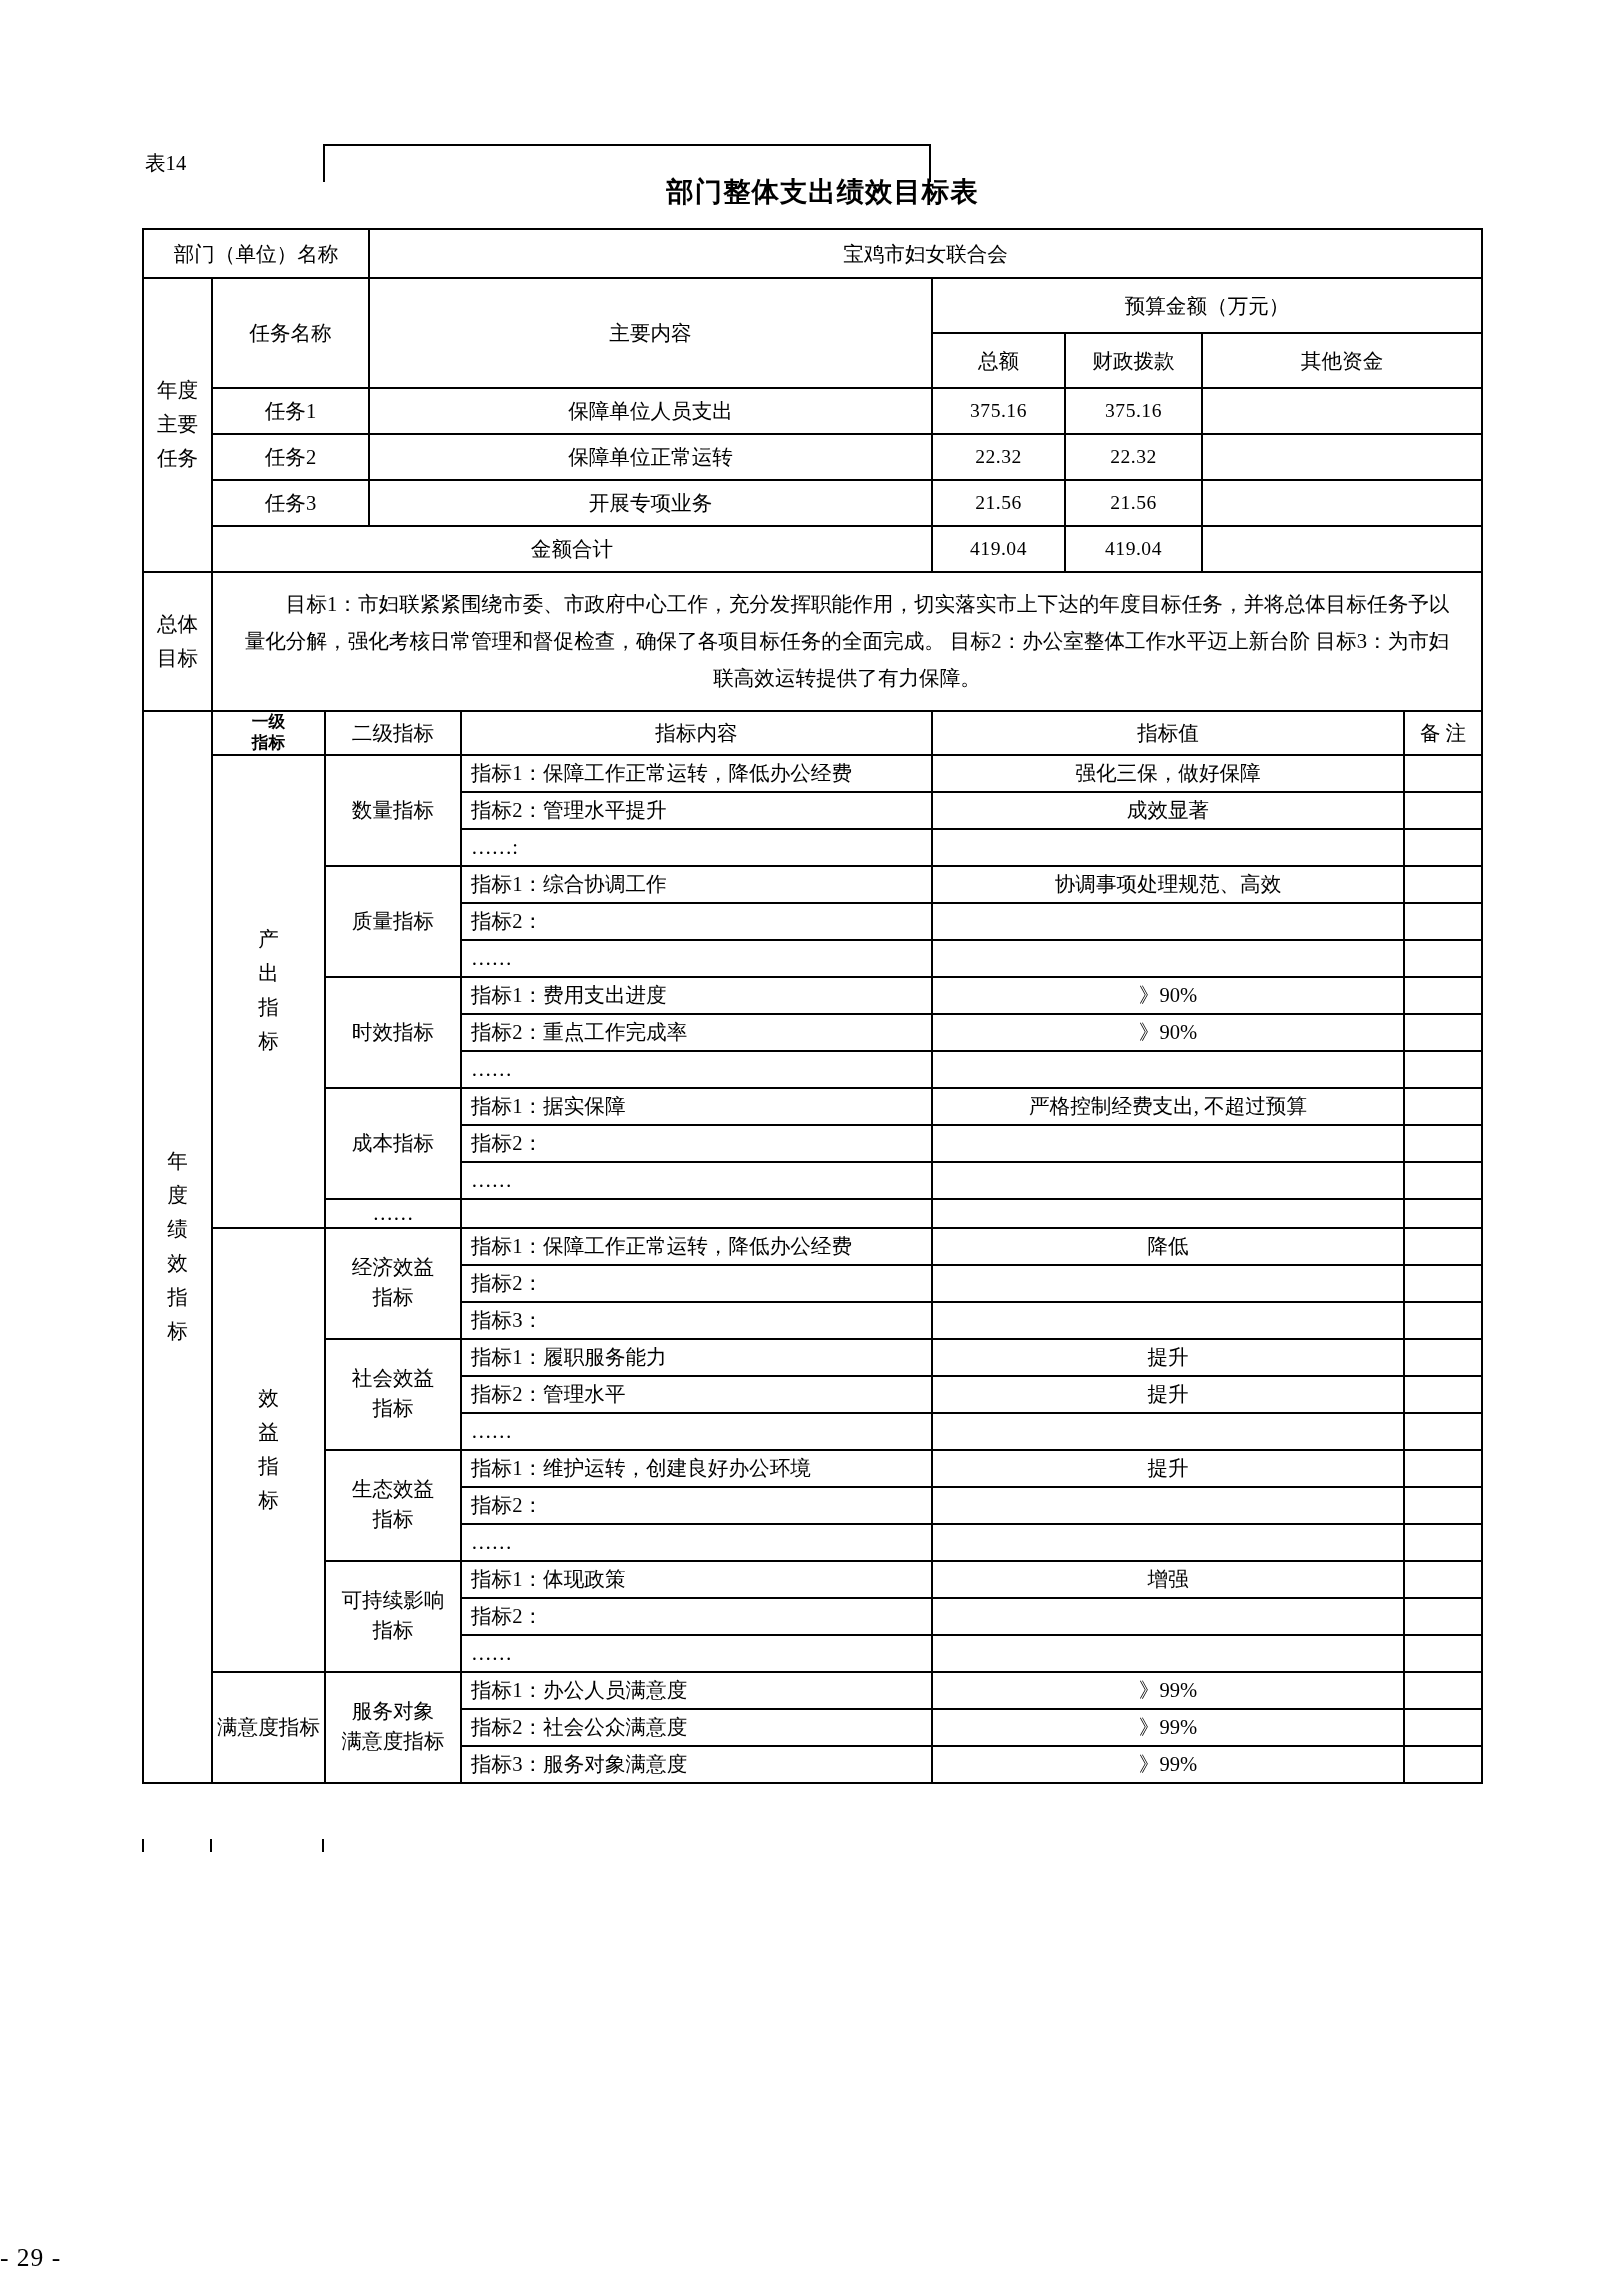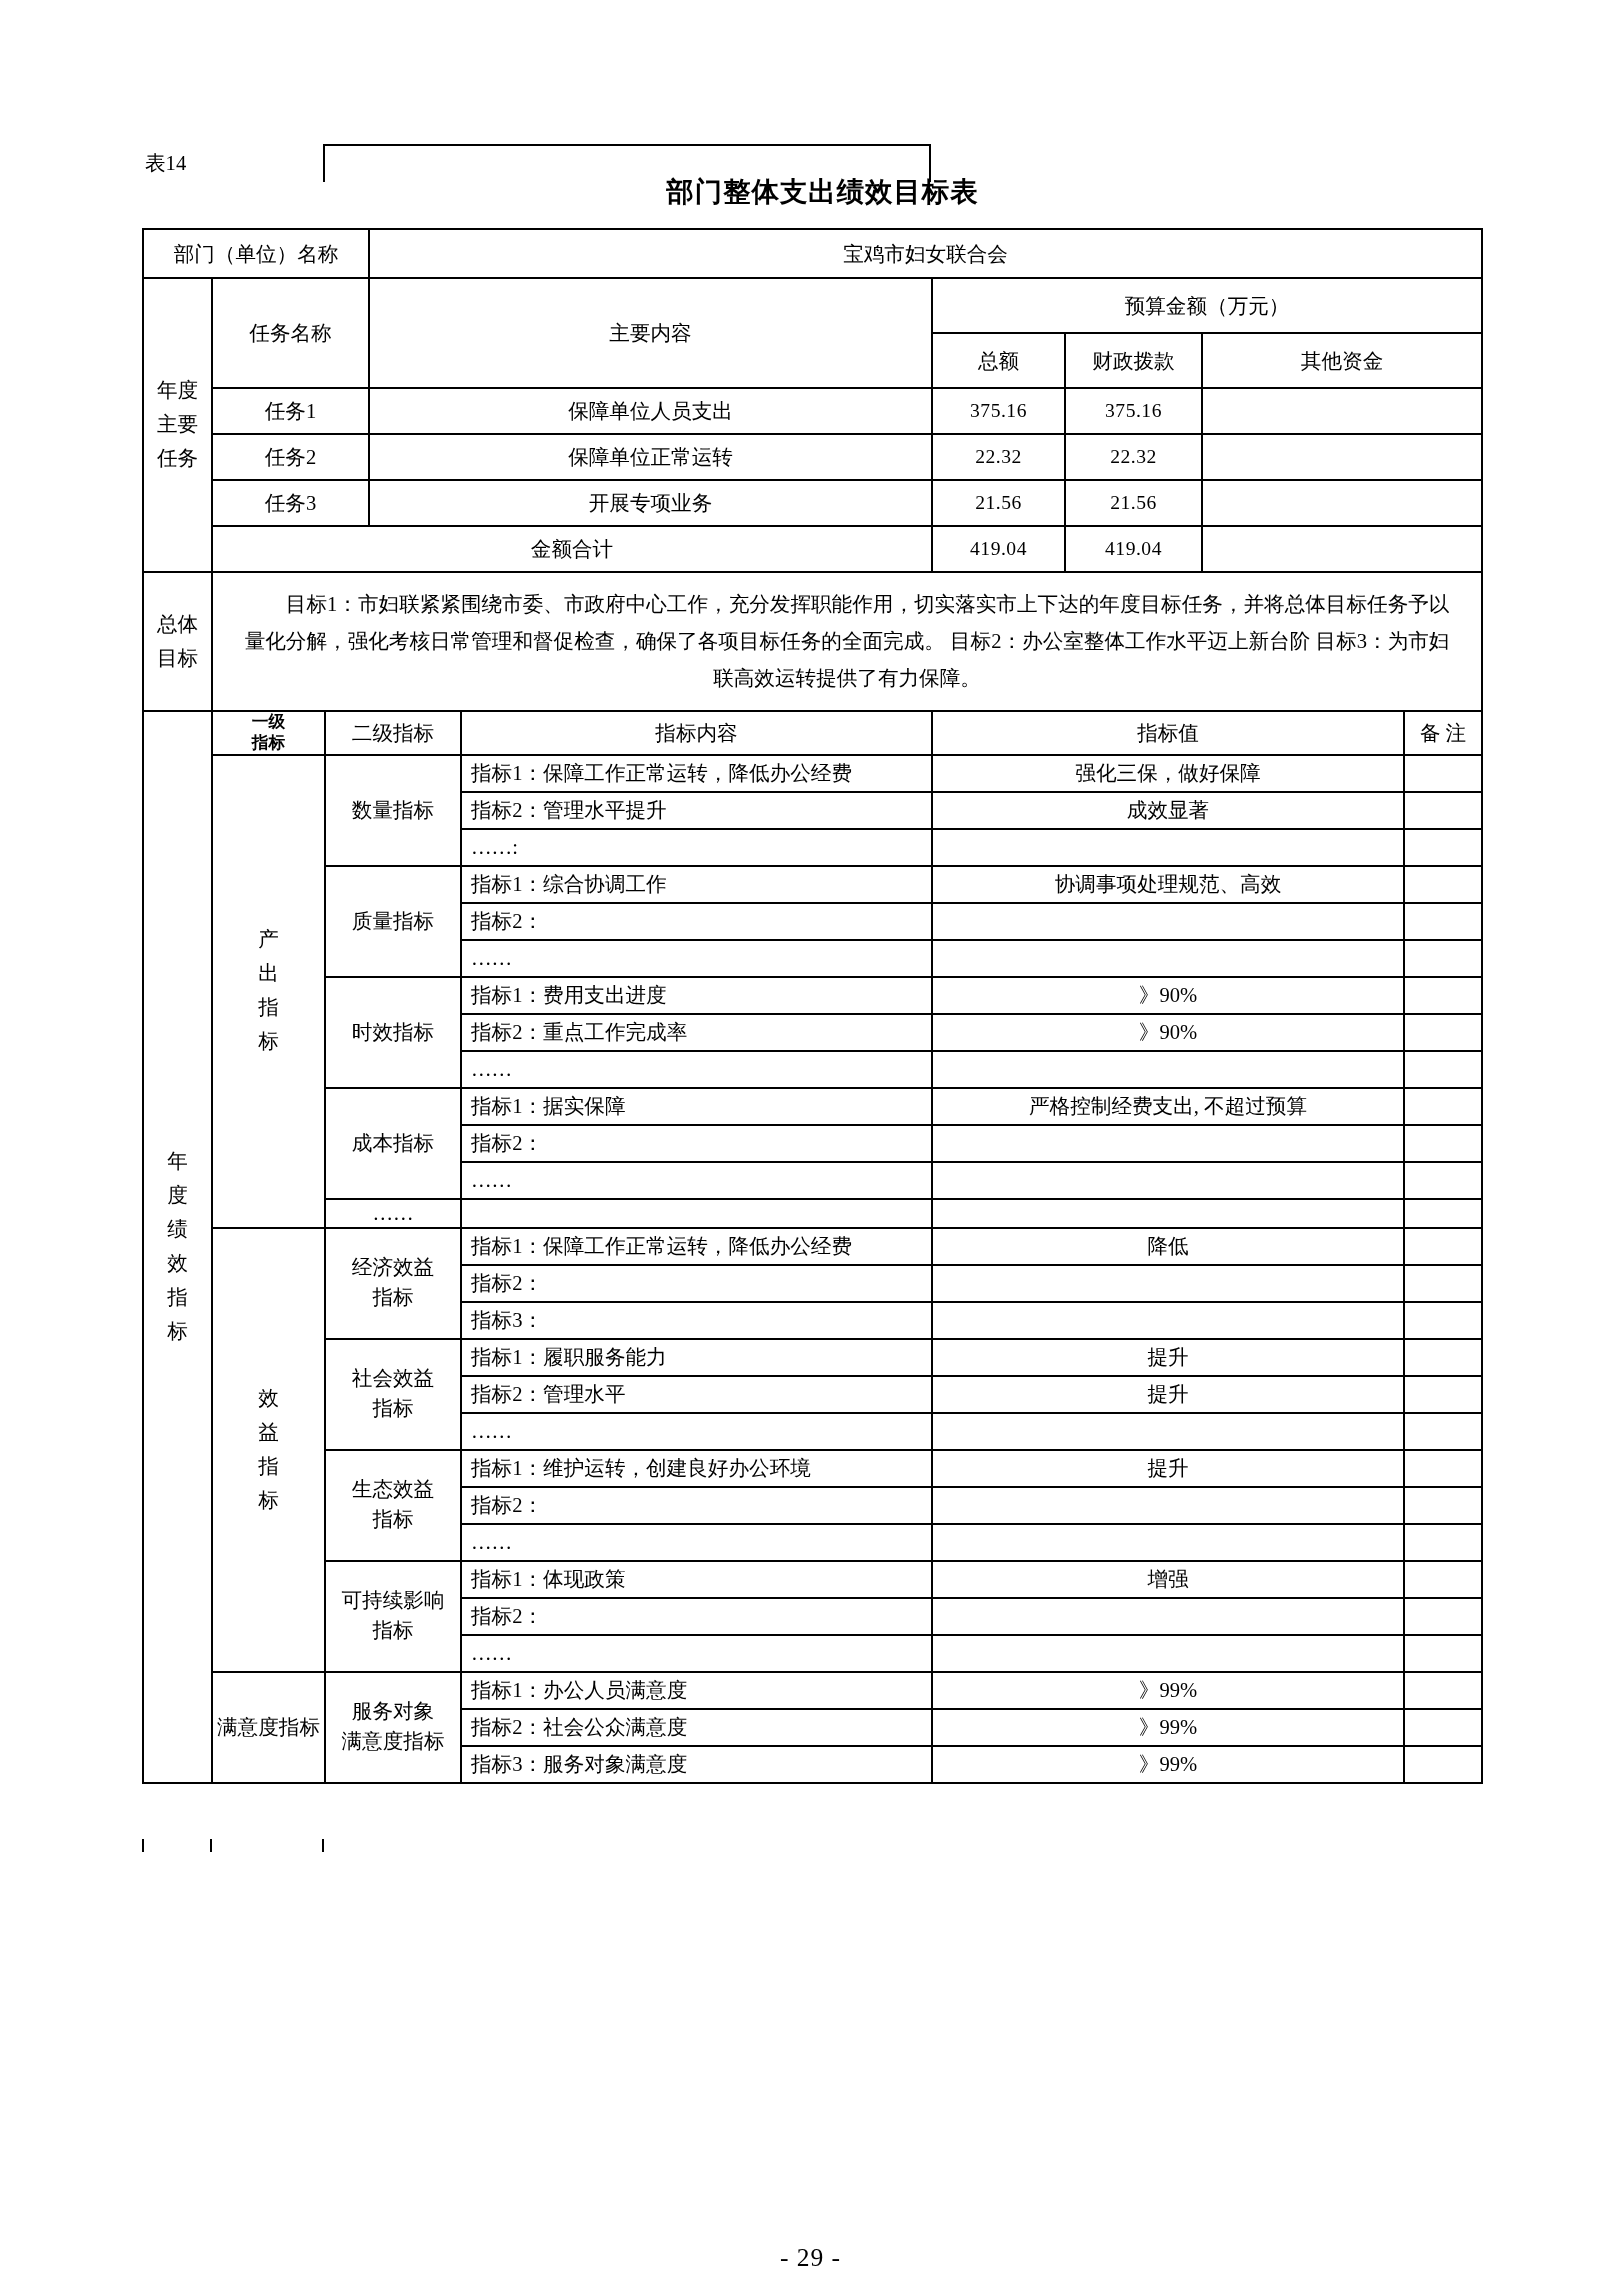--- a/index.html
+++ b/index.html
@@ -36,21 +36,21 @@
   .small{font-size:16.7px;line-height:1.25;font-weight:bold;}
   .num{font-size:19.6px;letter-spacing:0.5px;}
   .goal-text{
     text-align:center;padding:5.9px 27.4px;line-height:1.8;font-size:20.6px;
   }
   .nobtm{border-bottom:none;}
   tr.h50{height:49px;} tr.h56{height:55px;} tr.h58{height:46px;}
   tr.h142{height:139px;border-radius:27px;} tr.h40{height:39px;} tr.h38{height:37px;} tr.h30{height:29px;}
   .stub{position:absolute;top:1839px;width:2px;height:12.7px;background:#000;}
   .pagenum{
-    position:absolute;left:0;top:2243px;width:1621px;text-align:center;
+    position:absolute;left:0;top:2243px;width:1621px;
     font-size:25.5px;letter-spacing:1px;
   }
 </style>
 </head>
 <body>
 
 <div class="page">
 
   <div class="tbl-label">表14</div>
   <div class="top-box"></div>

